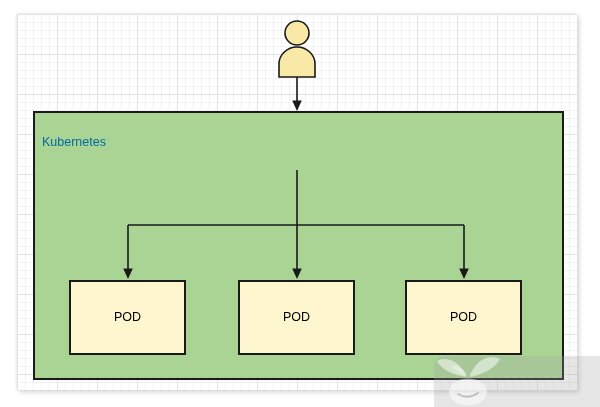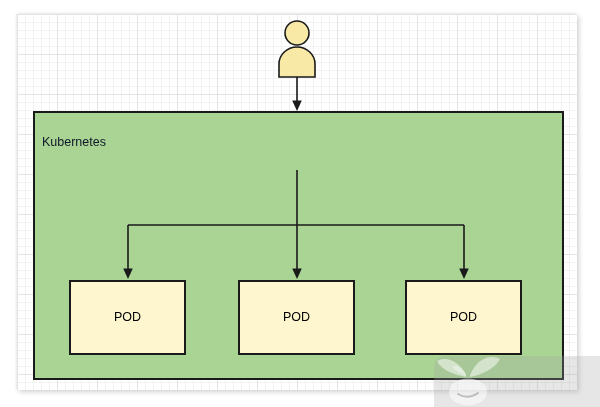--- a/index.html
+++ b/index.html
@@ -20,21 +20,21 @@
     background-size: 40px 40px, 40px 40px, 8px 8px, 8px 8px;
     box-shadow: 2px 2px 5px rgba(0,0,0,0.18), -1px -1px 2px rgba(0,0,0,0.06);
     z-index: 0;
   }
   .cluster {
     position: absolute; left: 33px; top: 111px; width: 531px; height: 269px;
     box-sizing: border-box; border: 2px solid #1a1a1a; z-index: 1;
   }
   .cluster-label {
     position: absolute; left: 7px; top: 22px;
-    font-size: 12.5px; color: #0f172a;
+    font-size: 12.5px; color: #0369a1;
   }
   .wires { position: absolute; left: 0; top: 0; z-index: 2; }
   .node {
     position: absolute; box-sizing: border-box; border: 2px solid #1a1a1a;
     display: flex; flex-direction: column; align-items: center; justify-content: center;
     font-size: 12.5px; color: #000; text-align: center; line-height: 15px;
     z-index: 3;
   }
   .service { left: 238px; top: 112px; width: 117px; height: 58px; }
   .pod     { top: 280px; width: 117px; height: 75px; }

